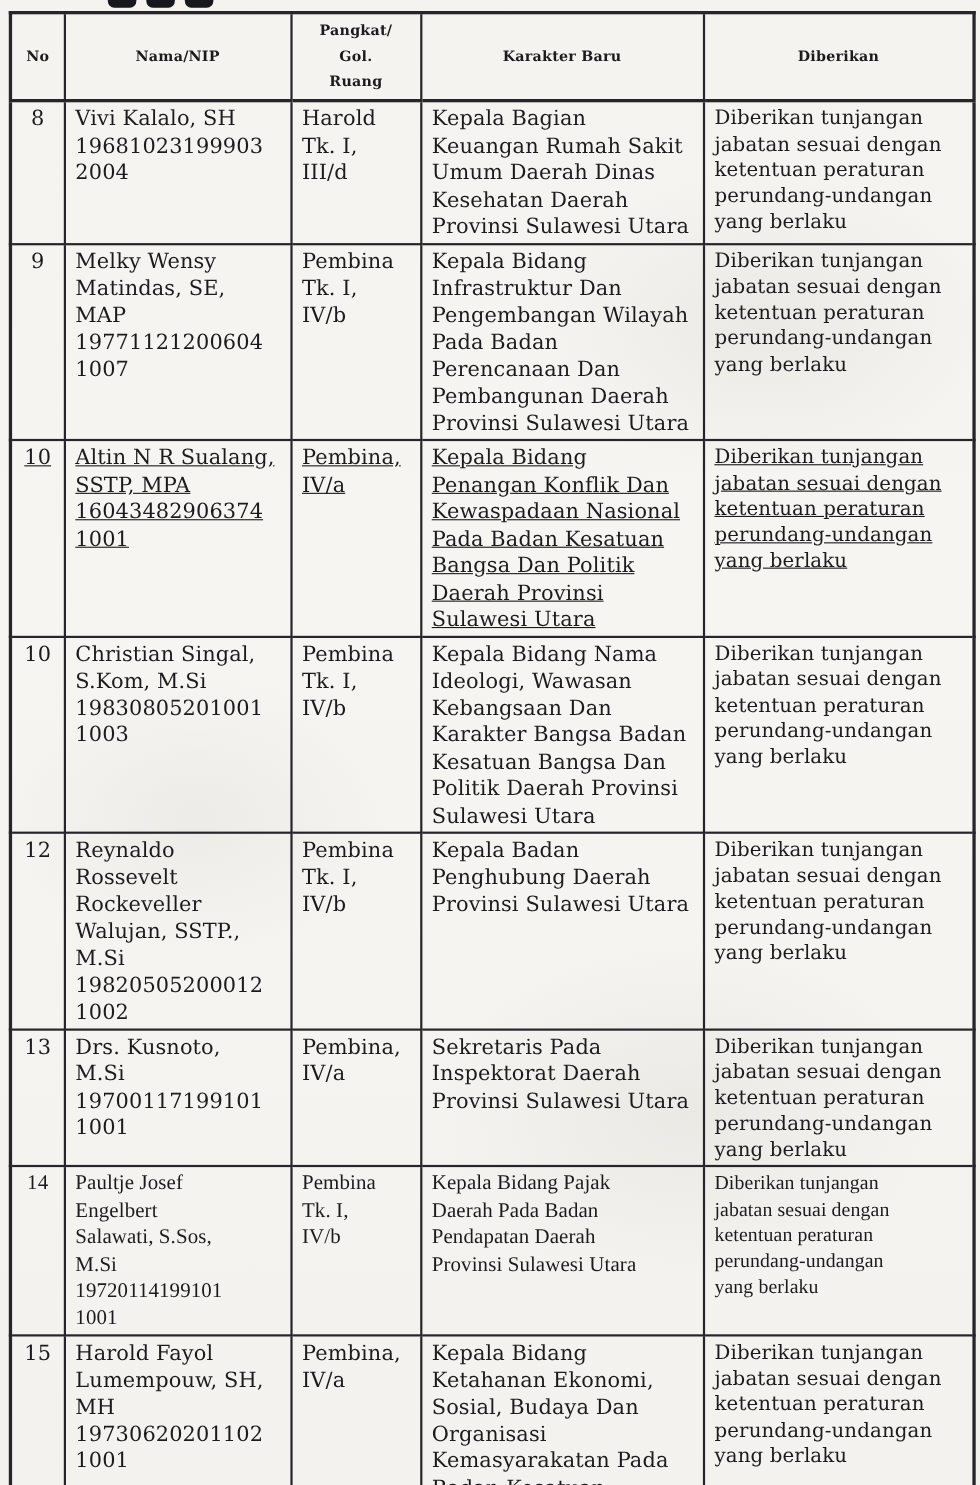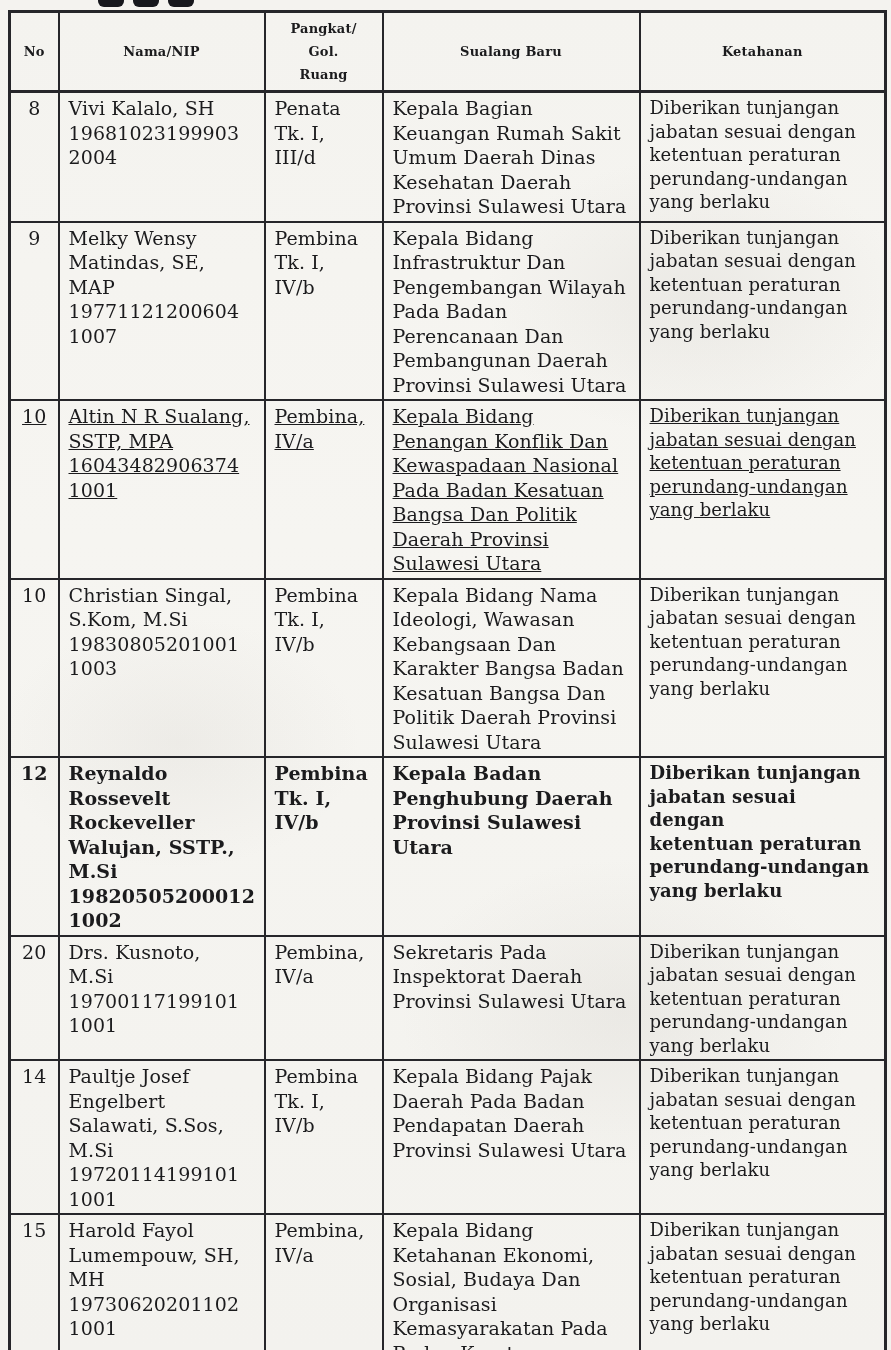--- a/index.html
+++ b/index.html
@@ -91,31 +91,31 @@
       <col class="c-jabatan">
       <col class="c-ket">
   </colgroup>
   <thead>
     <tr style="height:78px;">
       <th>No</th>
       <th>Nama/NIP</th>
       <th>Pangkat/
 Gol.
 Ruang</th>
-      <th>Sualang Baru</th>
-      <th>Ketahanan</th>
+      <th>Karakter Baru</th>
+      <th>Diberikan</th>
     </tr>
   </thead>
   <tbody>
     <tr style="height:130px;">
       <td class="col-no">8</td>
       <td>Vivi Kalalo, SH
 19681023199903
 2004</td>
-      <td>Penata
+      <td>Harold
 Tk. I,
 III/d</td>
       <td>Kepala Bagian
 Keuangan Rumah Sakit
 Umum Daerah Dinas
 Kesehatan Daerah
 Provinsi Sulawesi Utara</td>
       <td class="col-ket">Diberikan tunjangan
 jabatan sesuai dengan
 ketentuan peraturan
@@ -181,21 +181,21 @@
 Karakter Bangsa Badan
 Kesatuan Bangsa Dan
 Politik Daerah Provinsi
 Sulawesi Utara</td>
       <td class="col-ket">Diberikan tunjangan
 jabatan sesuai dengan
 ketentuan peraturan
 perundang-undangan
 yang berlaku</td>
     </tr>
-    <tr style="height:175px;font-weight:bold;">
+    <tr style="height:175px;">
       <td class="col-no">12</td>
       <td>Reynaldo
 Rossevelt
 Rockeveller
 Walujan, SSTP.,
 M.Si
 19820505200012
 1002</td>
       <td>Pembina
 Tk. I,
@@ -203,37 +203,37 @@
       <td>Kepala Badan
 Penghubung Daerah
 Provinsi Sulawesi Utara</td>
       <td class="col-ket">Diberikan tunjangan
 jabatan sesuai dengan
 ketentuan peraturan
 perundang-undangan
 yang berlaku</td>
     </tr>
     <tr style="height:113px;">
-      <td class="col-no">20</td>
+      <td class="col-no">13</td>
       <td>Drs. Kusnoto,
 M.Si
 19700117199101
 1001</td>
       <td>Pembina,
 IV/a</td>
       <td>Sekretaris Pada
 Inspektorat Daerah
 Provinsi Sulawesi Utara</td>
       <td class="col-ket">Diberikan tunjangan
 jabatan sesuai dengan
 ketentuan peraturan
 perundang-undangan
 yang berlaku</td>
     </tr>
-    <tr style="height:152px;">
+    <tr style="height:152px;font-family:Liberation Serif, serif;">
       <td class="col-no">14</td>
       <td>Paultje Josef
 Engelbert
 Salawati, S.Sos,
 M.Si
 19720114199101
 1001</td>
       <td>Pembina
 Tk. I,
 IV/b</td>

